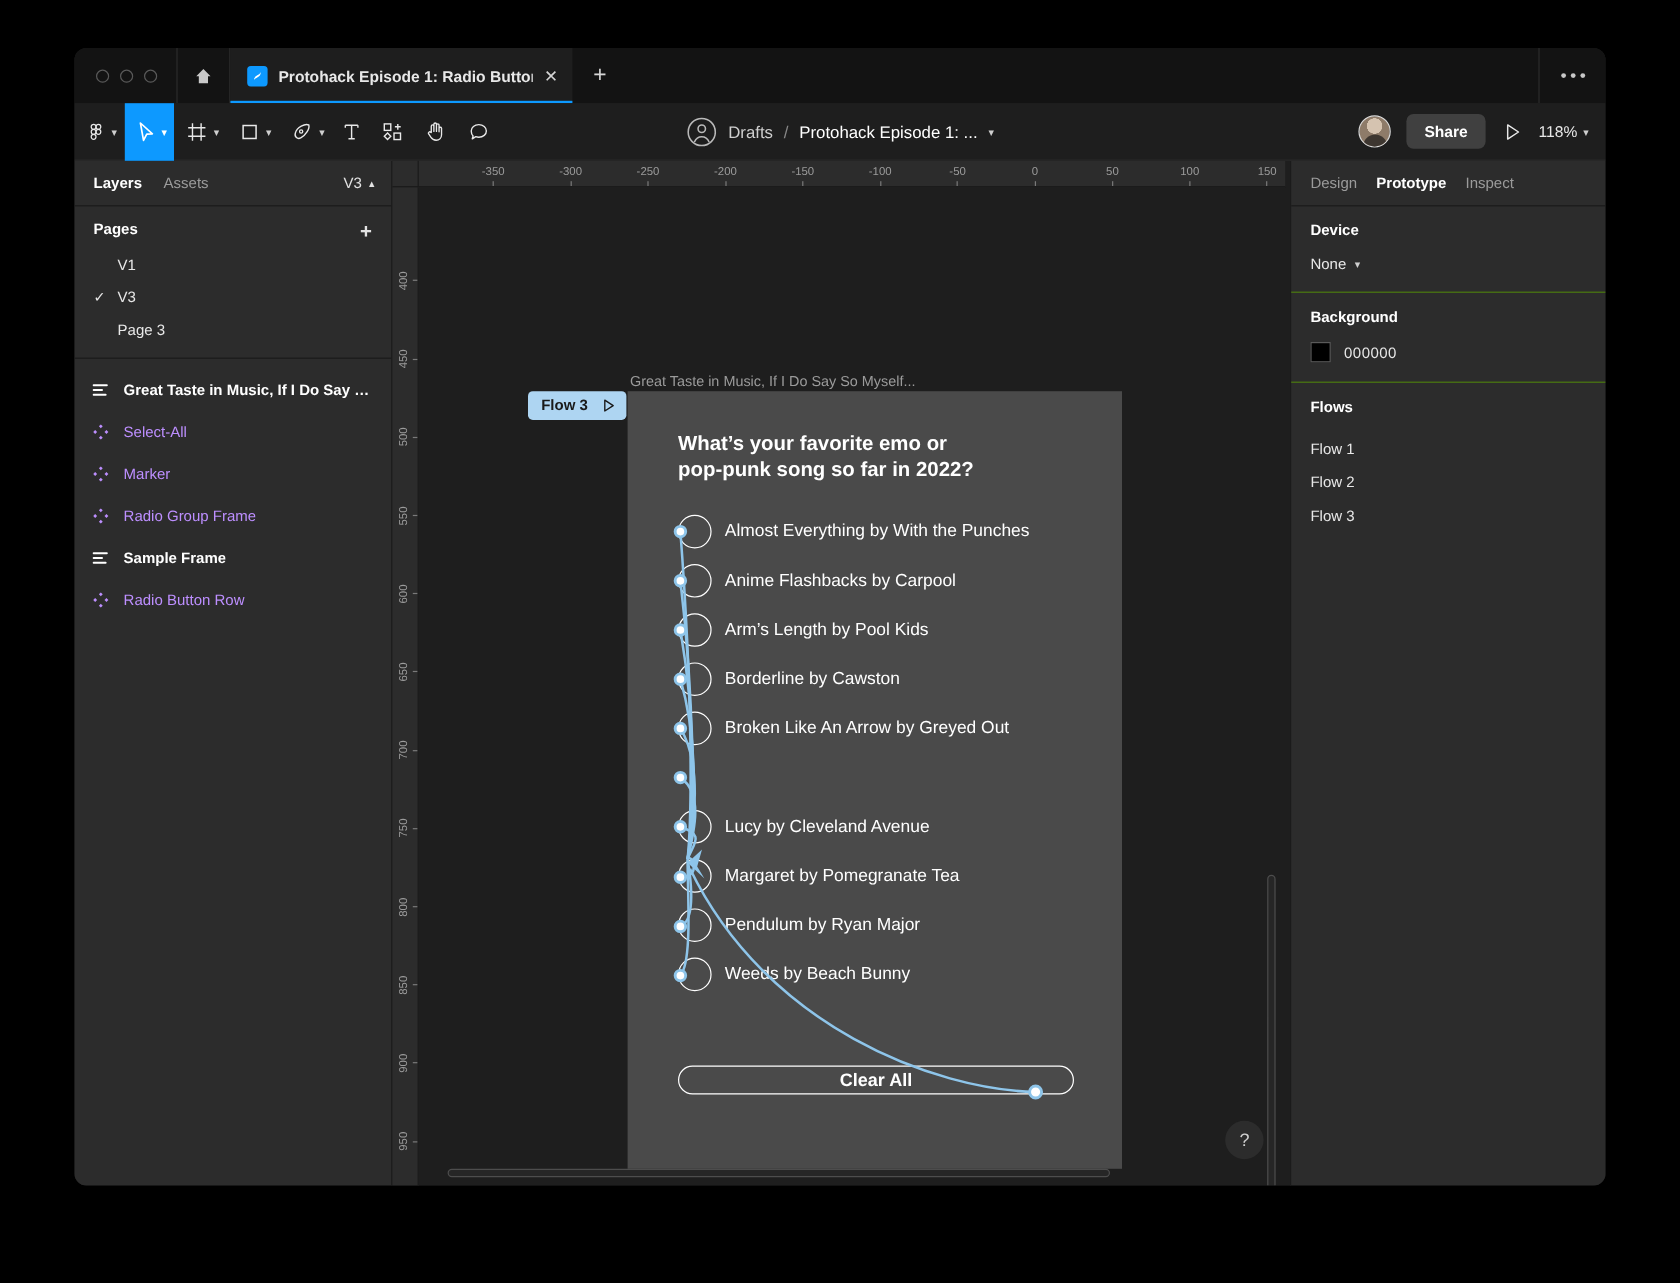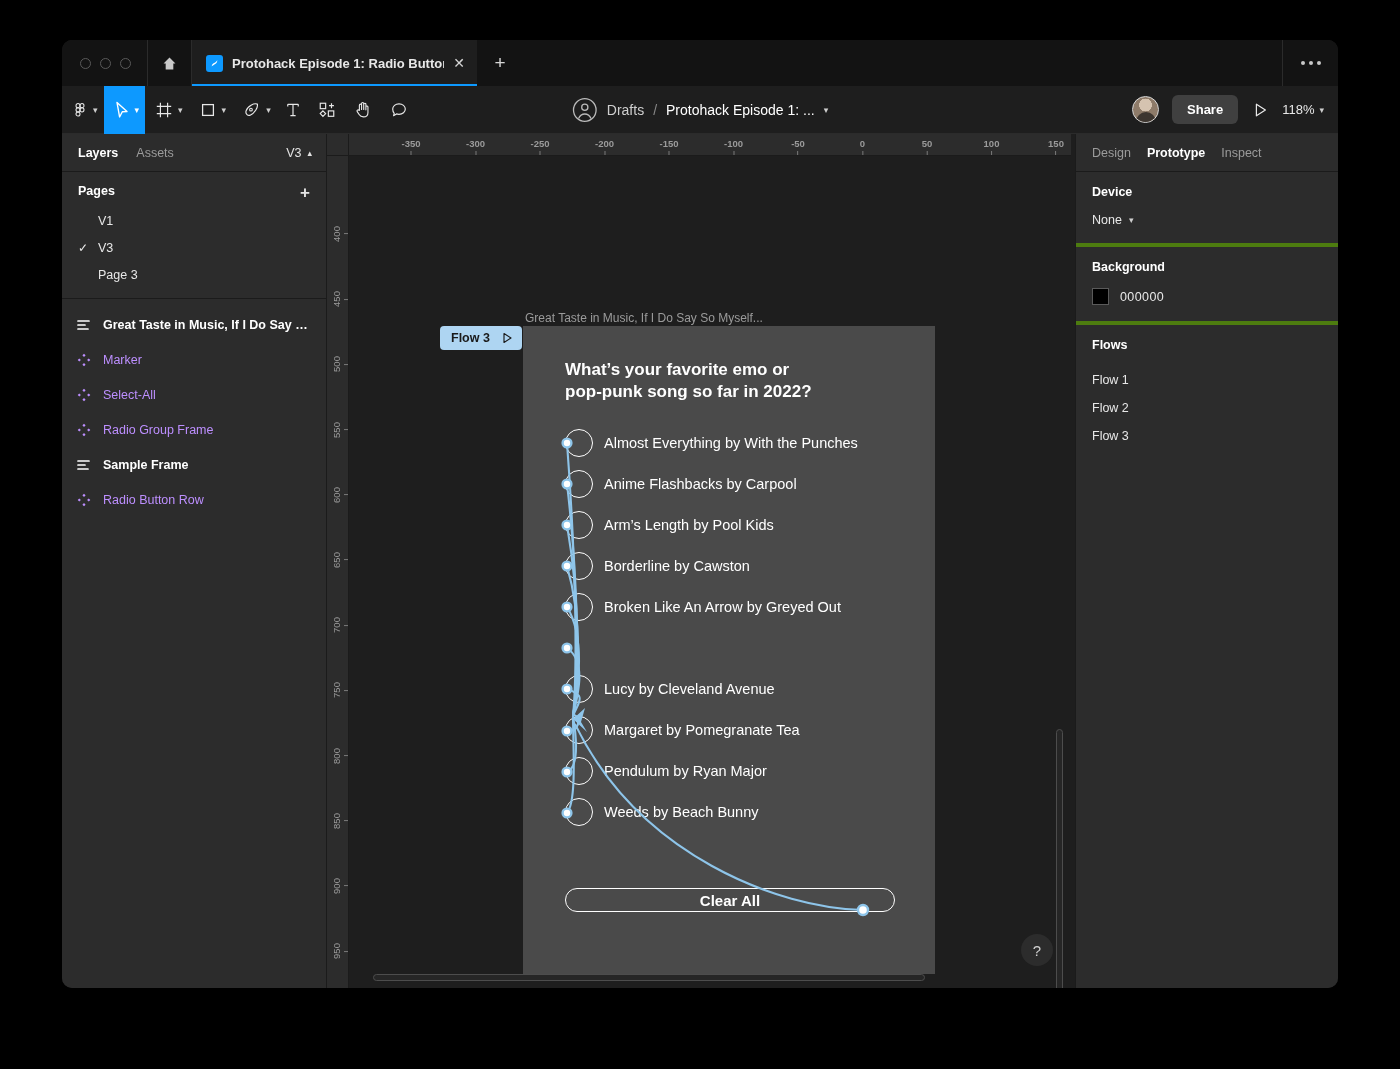--- a/index.html
+++ b/index.html
@@ -157,21 +157,21 @@
   .li { width: 16px; flex: 0 0 16px; display: flex; align-items: center; justify-content: center; }
 
   
   .canvaswrap { flex: 1 1 auto; position: relative; background: #1e1e1e; min-width: 0; }
   .ruler-corner {
     position: absolute; left: 0; top: 0; width: 22px; height: 22px;
     background: #2c2c2c; border-right: 1px solid #1b1b1b; border-bottom: 1px solid #1b1b1b; z-index: 5;
   }
   .ruler-h {
     position: absolute; left: 22px; right: 4px; top: 0; height: 22px;
-    background: #2c2c2c; border-bottom: 1px solid #1b1b1b; z-index: 4; overflow: hidden; font-weight: bold;
+    background: #2c2c2c; border-bottom: 1px solid #1b1b1b; z-index: 4; overflow: hidden;
   }
   .ruler-v {
     position: absolute; left: 0; top: 22px; bottom: 0; width: 22px;
     background: #2c2c2c; border-right: 1px solid #1b1b1b; z-index: 4; overflow: hidden;
   }
   .rt-h { position: absolute; bottom: 0; font-size: 9.5px; color: #9b9b9b; transform: translateX(-50%); }
   .rt-h span { display: block; text-align: center; margin-bottom: 2px; }
   .rt-h i { display: block; width: 1px; height: 4px; background: #7a7a7a; margin: 0 auto; }
   .rt-v { position: absolute; right: 0; font-size: 9.5px; color: #9b9b9b;
           transform: translateY(-50%); display: flex; align-items: center; }
@@ -235,21 +235,21 @@
   .right {
     width: 263px; flex: 0 0 263px; background: #2c2c2c;
     border-left: 1px solid #1b1b1b; display: flex; flex-direction: column;
   }
   .rp-tabs {
     height: 38px; display: flex; align-items: center; gap: 16px;
     padding: 0 16px; border-bottom: 1px solid #1b1b1b;
   }
   .rp-tab { font-size: 12.5px; color: #9b9b9b; }
   .rp-tab.on { color: #fff; font-weight: bold; }
-  .rsec { border-bottom: 4px solid #4d7c0f; padding: 13px 16px 16px; }
+  .rsec { border-bottom: 1px solid #4d7c0f; padding: 13px 16px 16px; }
   .rsec-hd { font-size: 12.5px; font-weight: bold; color: #fff; margin-bottom: 14px; }
   .rsel { font-size: 12.5px; color: #e8e8e8; display: flex; align-items: center; gap: 7px; }
   .swatchrow { display: flex; align-items: center; gap: 11px; }
   .swatch { width: 17px; height: 17px; background: #000; border: 1px solid #5a5a5a; }
   .swatch-val { font-size: 12.5px; color: #e8e8e8; letter-spacing: 0.4px; }
   .flow-item { font-size: 12.5px; color: #e8e8e8; padding: 7px 0; }
 </style>
 </head>
 <body>
 
@@ -442,34 +442,34 @@
           <span class="li">
             <svg width="14" height="14" viewBox="0 0 14 14">
                 <g fill="#bd8fff">
               <path d="M7 0.7 L8.6 2.3 L7 3.9 L5.4 2.3 Z"></path>
                   <path d="M7 10.1 L8.6 11.7 L7 13.3 L5.4 11.7 Z"></path>
               <path d="M2.3 5.4 L3.9 7 L2.3 8.6 L0.7 7 Z"></path>
                   <path d="M11.7 5.4 L13.3 7 L11.7 8.6 L10.1 7 Z"></path>
                 </g>
               </svg>
           </span>
-          <span class="layer-name">Marker</span>
+          <span class="layer-name">Select-All</span>
         </div>
         <div class="layer-row comp">
           <span class="li">
             <svg width="14" height="14" viewBox="0 0 14 14">
                 <g fill="#bd8fff">
               <path d="M7 0.7 L8.6 2.3 L7 3.9 L5.4 2.3 Z"></path>
                   <path d="M7 10.1 L8.6 11.7 L7 13.3 L5.4 11.7 Z"></path>
               <path d="M2.3 5.4 L3.9 7 L2.3 8.6 L0.7 7 Z"></path>
                   <path d="M11.7 5.4 L13.3 7 L11.7 8.6 L10.1 7 Z"></path>
                 </g>
               </svg>
           </span>
-          <span class="layer-name">Select-All</span>
+          <span class="layer-name">Marker</span>
         </div>
         <div class="layer-row comp">
           <span class="li">
             <svg width="14" height="14" viewBox="0 0 14 14">
                 <g fill="#bd8fff">
               <path d="M7 0.7 L8.6 2.3 L7 3.9 L5.4 2.3 Z"></path>
                   <path d="M7 10.1 L8.6 11.7 L7 13.3 L5.4 11.7 Z"></path>
               <path d="M2.3 5.4 L3.9 7 L2.3 8.6 L0.7 7 Z"></path>
                   <path d="M11.7 5.4 L13.3 7 L11.7 8.6 L10.1 7 Z"></path>
                 </g>

